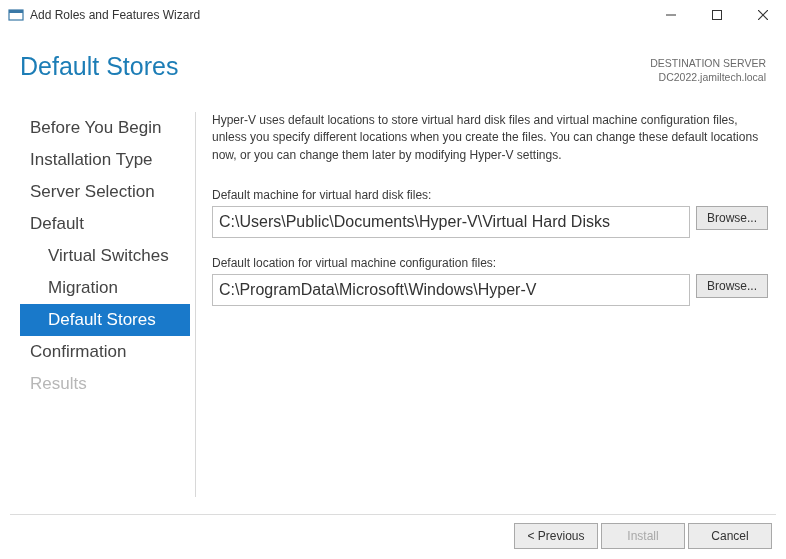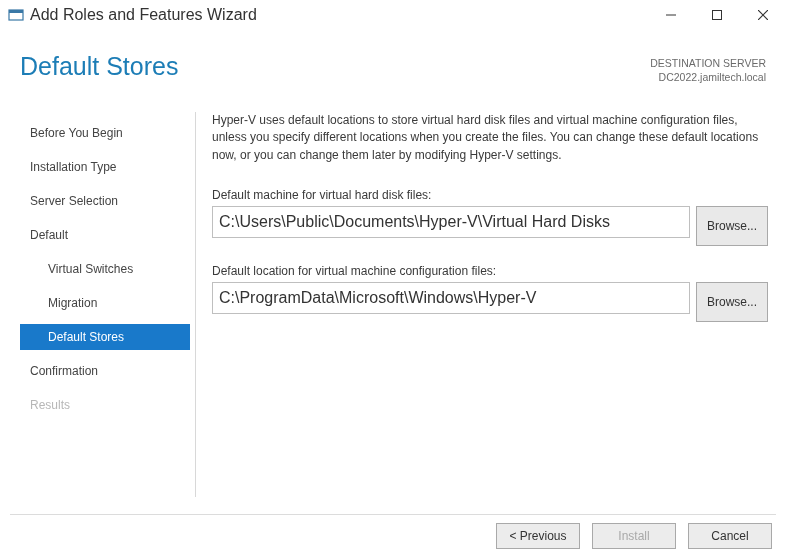--- a/index.html
+++ b/index.html
@@ -1,41 +1,41 @@
 <!DOCTYPE html>
 <html><head>
 <meta charset="utf-8">
 <style>
   * { box-sizing: border-box; margin: 0; padding: 0; font-family: "Segoe UI", Arial, sans-serif; }
   body { background: #fff; width: 786px; height: 559px; overflow: hidden; position: relative; }
-  .titlebar { display:flex; align-items:center; height:30px; padding:0 0 0 8px; font-size:16px; color:#333; }
+  .titlebar { display:flex; align-items:center; height:30px; padding:0 0 0 8px; font-size:12px; color:#333; }
   .titlebar .app-icon { width:16px; height:16px; margin-right:6px; display:inline-flex; align-items:center; justify-content:center; }
   .title-text { flex:1; }
   .win-controls { display:flex; }
   .win-btn { width:46px; height:30px; display:flex; align-items:center; justify-content:center; color:#333; }
   .win-btn svg { width:10px; height:10px; }
   .content { position:absolute; top:30px; left:0; right:0; bottom:0; }
   .page-title { position:absolute; top:22px; left:20px; font-size:25px; font-weight:300; color:#1c7db6; }
   .dest { position:absolute; top:26px; right:20px; text-align:right; font-size:10.5px; color:#6b6b6b; line-height:1.35; }
   .sidebar { position:absolute; top:82px; left:20px; width:170px; }
-  .nav-item { font-size:12px; color:#444; padding:6px 10px; cursor:pointer;margin-top:8px; }
+  .nav-item { font-size:17px; color:#444; padding:6px 10px; cursor:pointer; }
   .nav-item.sub { padding-left:28px; }
   .nav-item.selected { background:#1979ca; color:#fff; }
   .nav-item.disabled { color:#b7b7b7; cursor:default; }
   .divider { position:absolute; top:82px; left:195px; width:1px; height:385px; background:#d8d8d8; }
   .main { position:absolute; top:82px; left:212px; right:18px; font-size:12px; color:#3a3a3a; }
   .intro { line-height:1.45; margin-bottom:24px; }
   .field-label { margin-bottom:4px; }
   .field-row { display:flex; gap:6px; margin-bottom:18px; }
   .text-input { flex:1; border:1px solid #bfbfbf; height:32px; padding:2px 6px; font-size:16px; color:#333; background:#fff; }
-  .btn { min-width:70px; height:40px; border:1px solid #a9a9a9; background:#e9e9e9; font-size:12px; color:#333; padding:0 10px; cursor:pointer; }
+  .btn { min-width:70px; height:24px; border:1px solid #a9a9a9; background:#e9e9e9; font-size:12px; color:#333; padding:0 10px; cursor:pointer; }
   .btn:disabled { color:#a9a9a9; cursor:default; }
   .btn-highlight { box-shadow: 0 0 0 2px #7b1a1a; }
   .footer-sep { position:absolute; left:10px; right:10px; bottom:44px; height:1px; background:#dcdcdc; }
-  .footer { position:absolute; right:14px; bottom:10px; display:flex; gap:12px; }
+  .footer { position:absolute; right:14px; bottom:10px; display:flex; gap:3px; }
   .footer .btn { min-width:84px; height:26px; background:#ececec; }
 </style>
 </head>
 <body>
 
 <div class="titlebar">
   <span class="app-icon">
     <svg viewBox="0 0 16 16">
         <rect x="1" y="3" width="14" height="10" fill="none" stroke="#3a78a6" stroke-width="1.2"></rect>
         <rect x="1" y="3" width="14" height="3" fill="#3a78a6"></rect>

